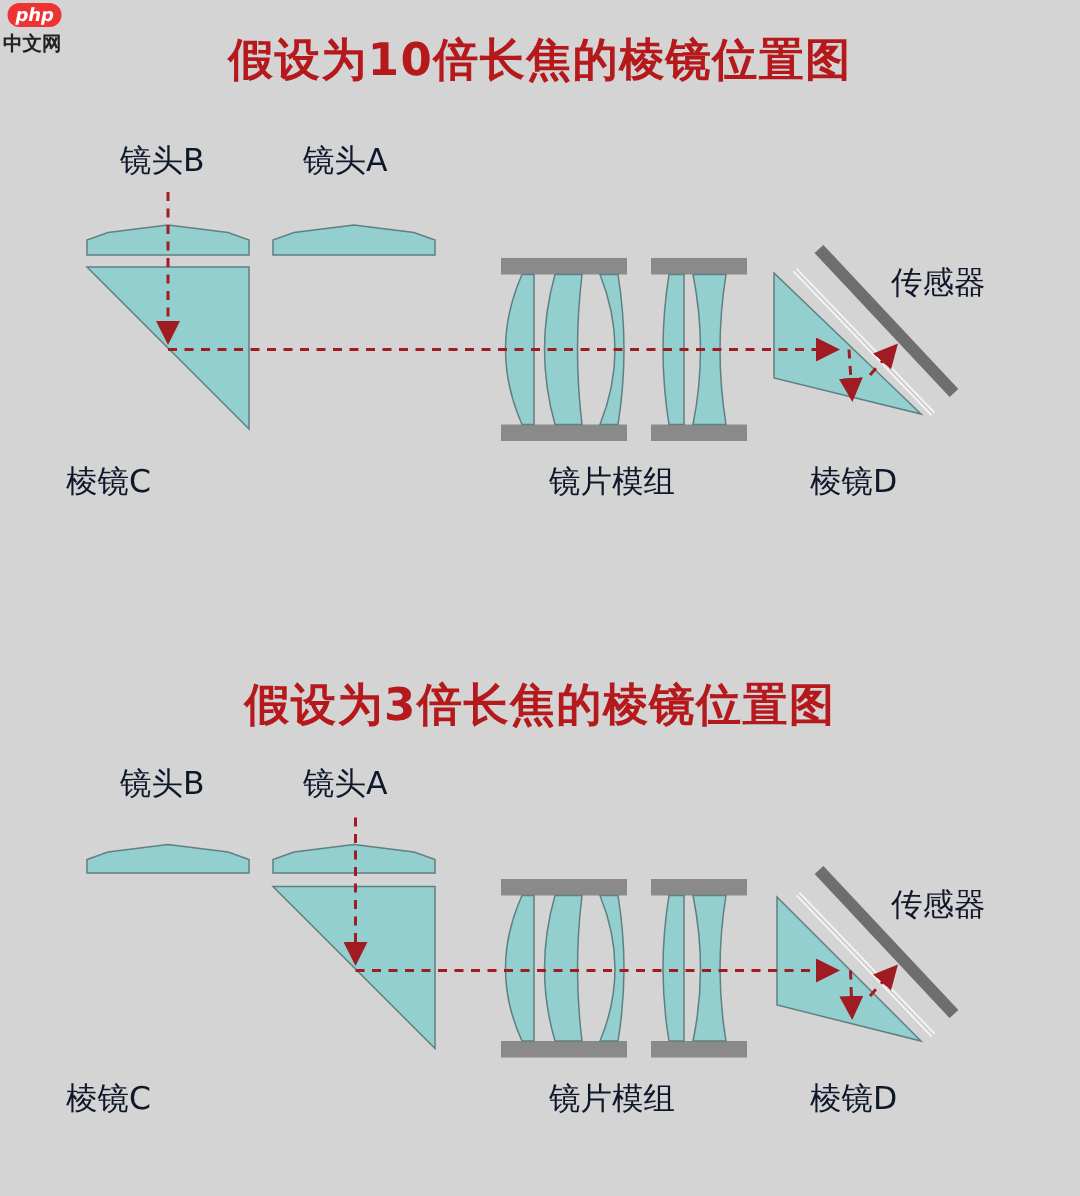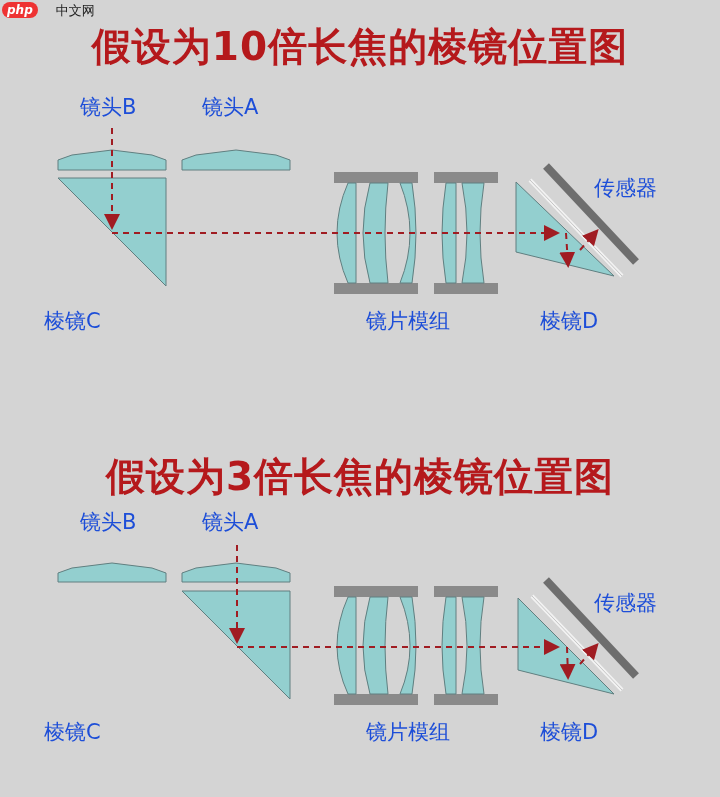--- a/index.html
+++ b/index.html
@@ -1,21 +1,21 @@
 <!DOCTYPE html>
 <html><head>
 <meta charset="utf-8">
 <style>
   html,body{margin:0;padding:0;}
   body{width:720px;height:797px;background:#d4d4d4;position:relative;overflow:hidden;font-family:"DejaVu Sans",sans-serif;}
-  .logo{position:absolute;left:2px;top:2px;display:flex;align-items:flex-start;gap:18px;}
+  .logo{position:absolute;left:2px;top:2px;display:flex;align-items:flex-end;gap:2px;flex-direction:column;}
   .logo-badge{background:#e33;color:#fff;border-radius:10px;padding:0 5px;font-size:12px;font-style:italic;font-weight:bold;line-height:16px;}
-  .logo-text{font-size:13px;color:#222;font-weight:normal;}
-  .title{position:absolute;left:0;width:720px;text-align:center;color:#b5191c;font-weight:bold;font-size:39px;letter-spacing:1px;}
-  .label{position:absolute;font-size:21px;color:#1d4ed8;white-space:nowrap;}
+  .logo-text{font-size:13px;color:#222;font-weight:bold;}
+  .title{position:absolute;left:0;width:720px;text-align:center;color:#b5191c;font-weight:bold;font-size:30px;letter-spacing:1px;}
+  .label{position:absolute;font-size:21px;color:#0f172a;white-space:nowrap;}
   svg{position:absolute;left:0;top:0;}
 </style>
 </head>
 <body>
 
 <div class="logo">
   <span class="logo-badge">php</span>
   <span class="logo-text">中文网</span>
 </div>
 

